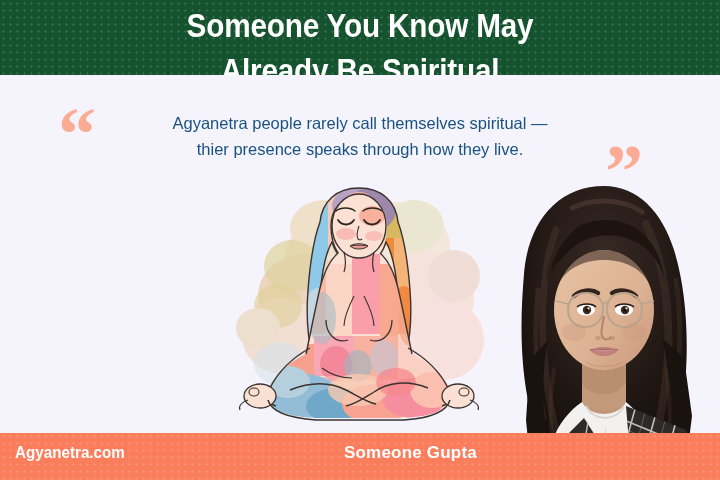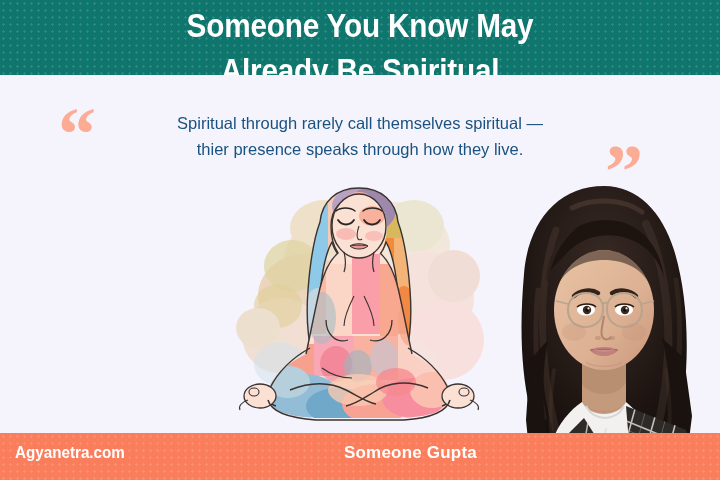--- a/index.html
+++ b/index.html
@@ -23,21 +23,21 @@
     background-image: radial-gradient(circle, rgba(255,255,255,0.13) 1px, transparent 1.2px);
     background-size: 7px 7px;
     pointer-events: none;
   }
 
   
   #header-band {
     position: absolute;
     left: 0; top: 0;
     width: 720px; height: 75px;
-    background: #0f766e;
+    background: #14532d;
     overflow: hidden;
   }
   #header-title {
     position: absolute;
     left: 0; top: 3px;
     width: 720px;
     text-align: center;
     color: #ffffff;
     font-size: 33px;
     font-weight: 700;
@@ -129,21 +129,21 @@
 
 <div id="canvas">
 
   <div id="header-band">
     <div class="dots"></div>
     <div id="header-title">Someone You Know May
 Already Be Spiritual</div>
   </div>
 
   <div id="quote-open">“</div>
-  <div id="quote-text">Spiritual through rarely call themselves spiritual —
+  <div id="quote-text">Agyanetra people rarely call themselves spiritual —
 thier presence speaks through how they live.</div>
   <div id="quote-close">”</div>
 
   <div id="illustration">
     <svg width="282" height="272" viewBox="0 0 282 272" xmlns="http://www.w3.org/2000/svg">
       <defs>
         <clipPath id="bodyClip">
           <path d="M141 28 C124 28 113 41 113 58 C113 70 116 79 120 85
                    C112 92 106 104 102 120 C96 146 92 168 88 186
                    C80 190 70 196 62 204 C52 214 48 224 50 232

